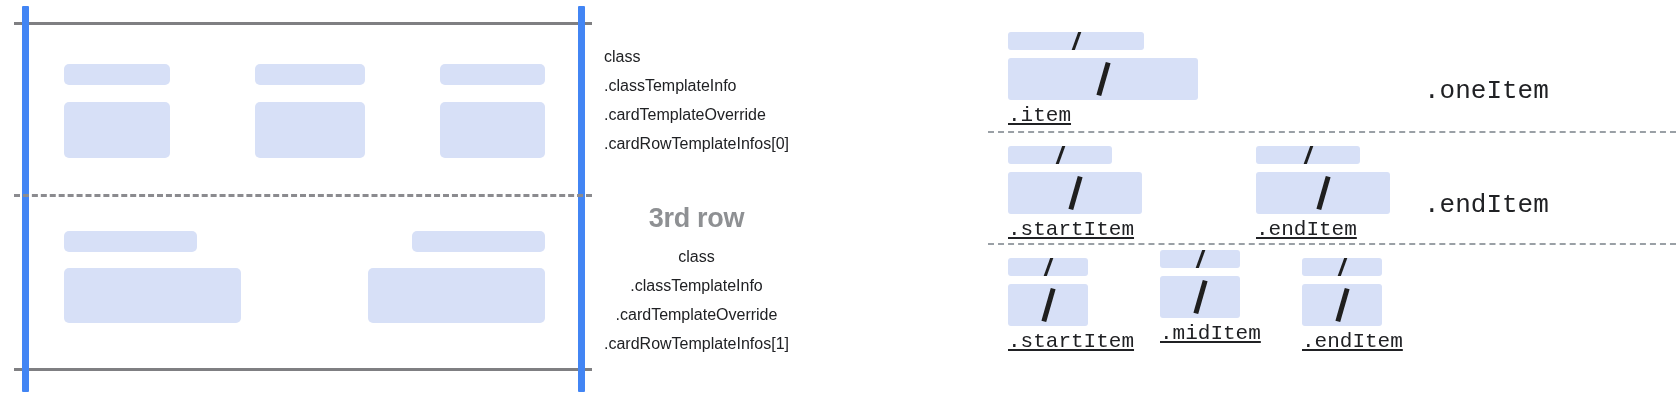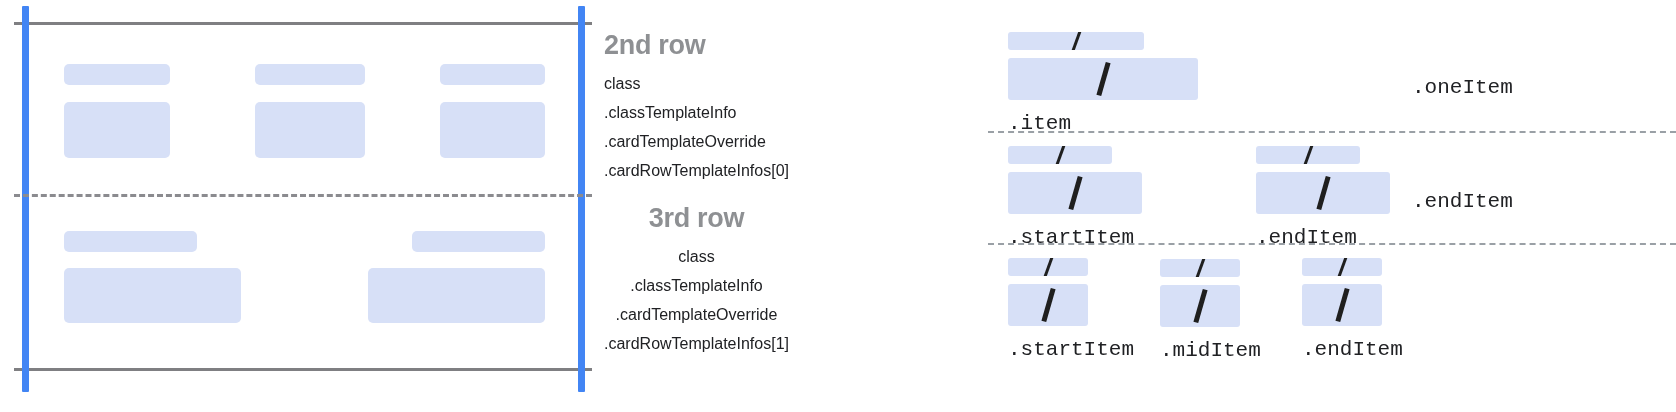--- a/index.html
+++ b/index.html
@@ -150,30 +150,32 @@
     height: 34px;
     margin-left: -2px;
     margin-top: -17px;
     transform: rotate(16deg);
   }
 
   .slot-label {
     font-family: "Liberation Mono", monospace;
     font-size: 21px;
     color: #202124;
-    margin-top: 12px;
+    margin-top: 4px;
     white-space: pre;
+    text-decoration: underline;
   }
 
   .variant-name {
     position: absolute;
     font-family: "Liberation Mono", monospace;
-    font-size: 21px;
+    font-size: 26px;
     color: #202124;
     white-space: pre;
+    margin-left: 12px;
   }
 </style>
 </head>
 <body>
 
 <div id="page">
 
   <div id="left-panel">
     <div class="hline top"></div>
     <div class="hline bottom"></div>
@@ -192,21 +194,20 @@
 
     <div class="ph" style="left:64px; top:231px; width:133px; height:21px;"></div>
     <div class="ph" style="left:64px; top:268px; width:177px; height:55px;"></div>
 
     <div class="ph" style="left:412px; top:231px; width:133px; height:21px;"></div>
     <div class="ph" style="left:368px; top:268px; width:177px; height:55px;"></div>
   </div>
 
   <div id="mid-panel">
     <div id="block-2nd">
-      <div class="block-title">2nd row</div>
       <div class="block-lines">class
 .classTemplateInfo
 .cardTemplateOverride
 .cardRowTemplateInfos[0]</div>
     </div>
     <div id="block-3rd">
       <div class="block-title">3rd row</div>
       <div class="block-lines">class
 .classTemplateInfo
 .cardTemplateOverride
@@ -257,21 +258,21 @@
     <div class="variant" id="variant-three">
       <div class="slot" style="left:24px; top:8px;">
         <div class="bar-small" style="width:80px;">
           <span class="slash"></span>
         </div>
         <div class="bar-large" style="width:80px;">
           <span class="slash"></span>
         </div>
         <div class="slot-label">.startItem</div>
       </div>
-      <div class="slot" style="left:176px; top:9px;">
+      <div class="slot" style="left:176px; top:0;">
         <div class="bar-small" style="width:80px;">
           <span class="slash"></span>
         </div>
         <div class="bar-large" style="width:80px;">
           <span class="slash"></span>
         </div>
         <div class="slot-label">.midItem</div>
       </div>
       <div class="slot" style="left:318px; top:8px;">
         <div class="bar-small" style="width:80px;">

